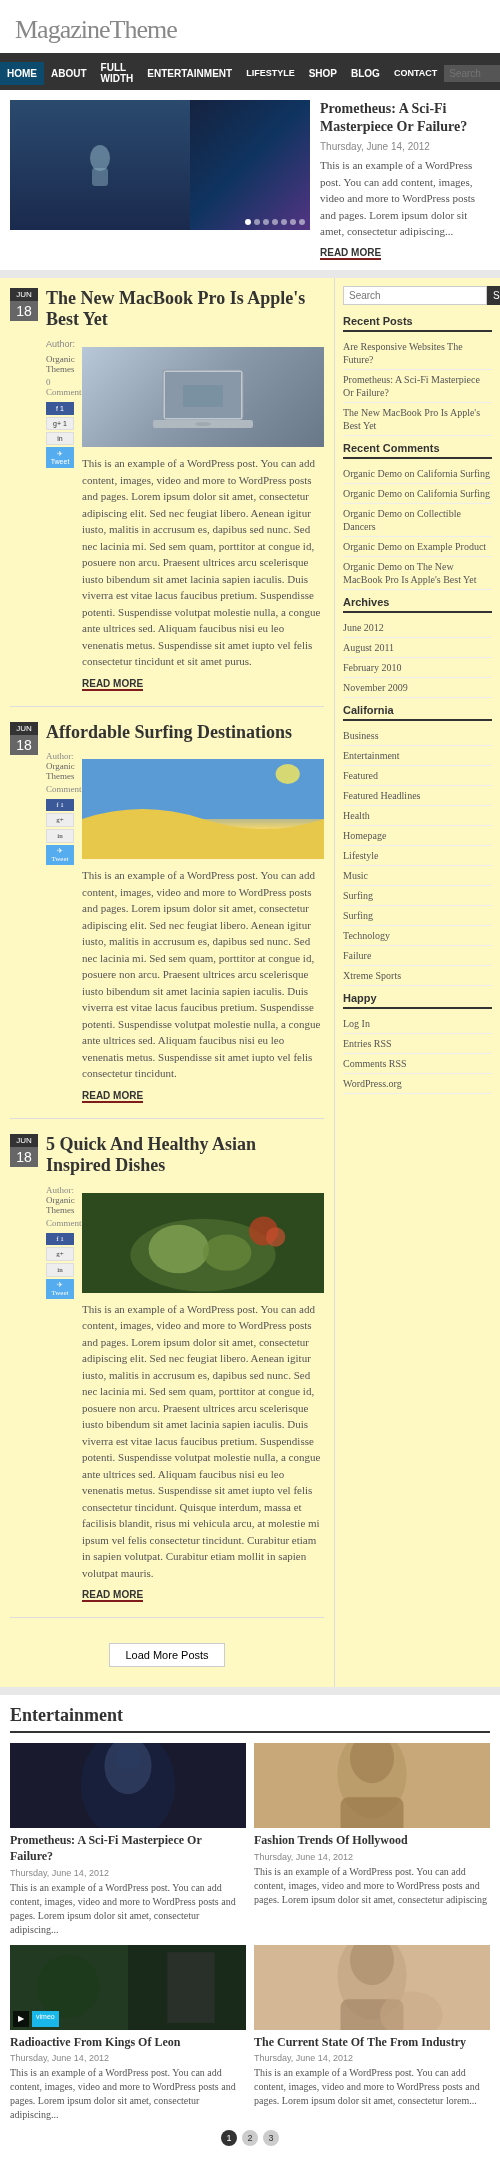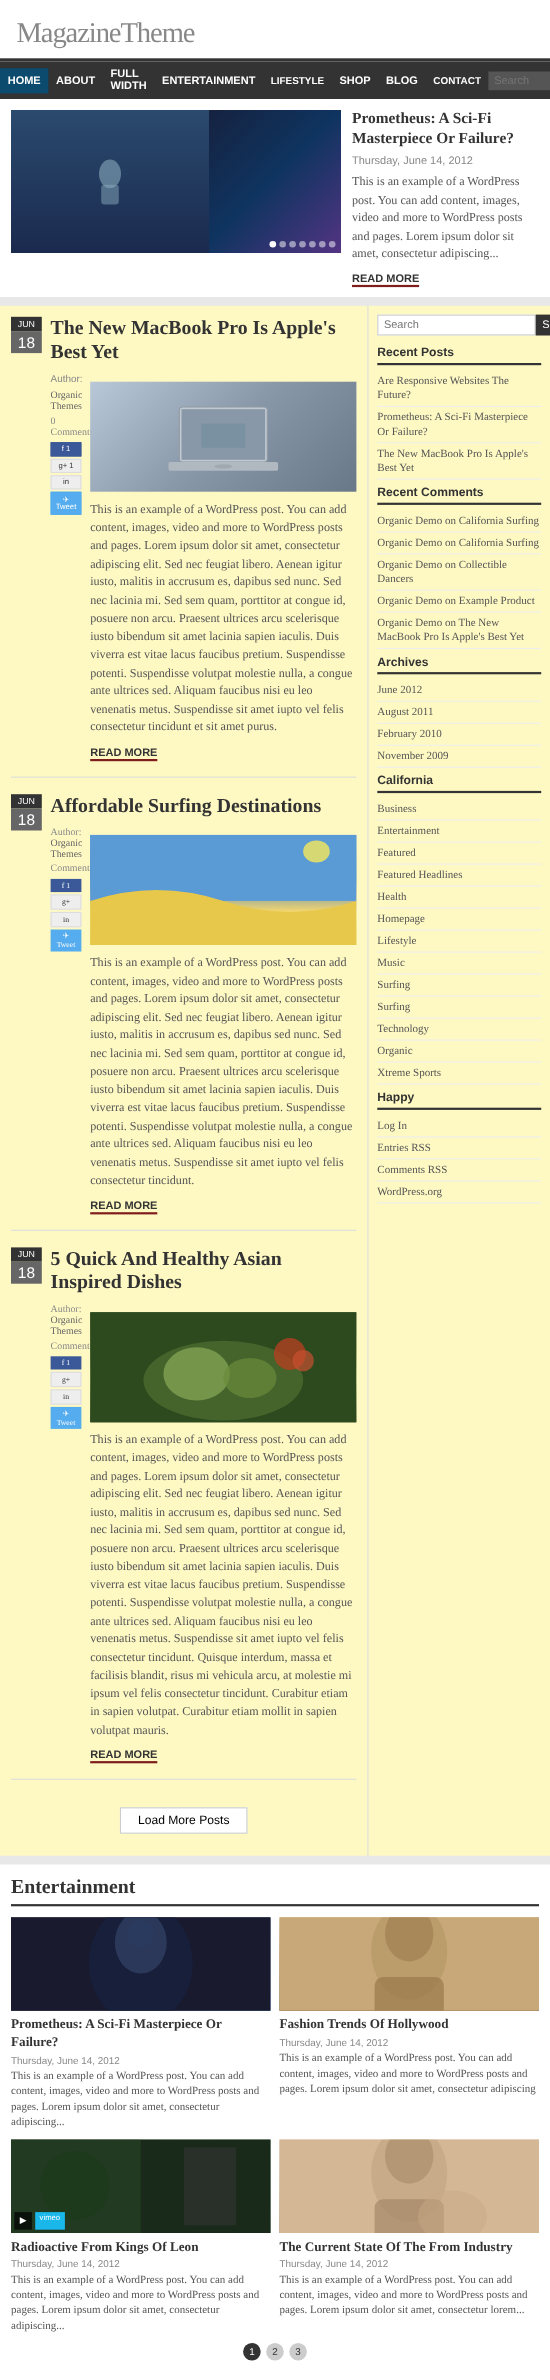--- a/index.html
+++ b/index.html
@@ -296,21 +296,21 @@
         <li><a href="#">Entertainment</a></li>
         <li><a href="#">Featured</a></li>
         <li><a href="#">Featured Headlines</a></li>
         <li><a href="#">Health</a></li>
         <li><a href="#">Homepage</a></li>
         <li><a href="#">Lifestyle</a></li>
         <li><a href="#">Music</a></li>
         <li><a href="#">Surfing</a></li>
         <li><a href="#">Surfing</a></li>
         <li><a href="#">Technology</a></li>
-        <li><a href="#">Organic</a></li>
+        <li><a href="#">Failure</a></li>
         <li><a href="#">Xtreme Sports</a></li>
       </ul>
     </div>
 
     <div class="sidebar-section">
       <h4>Happy</h4>
       <ul>
         <li><a href="#">Log In</a></li>
         <li><a href="#">Entries RSS</a></li>
         <li><a href="#">Comments RSS</a></li>

